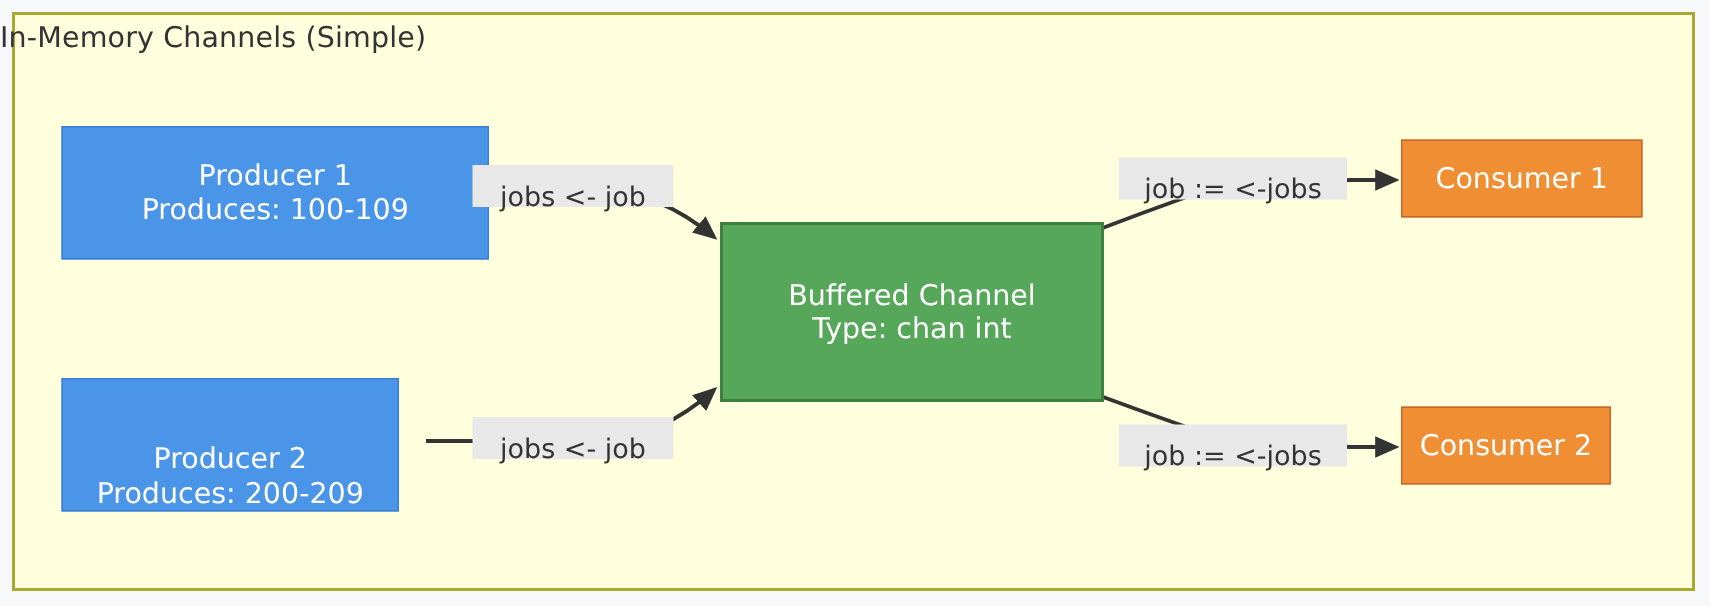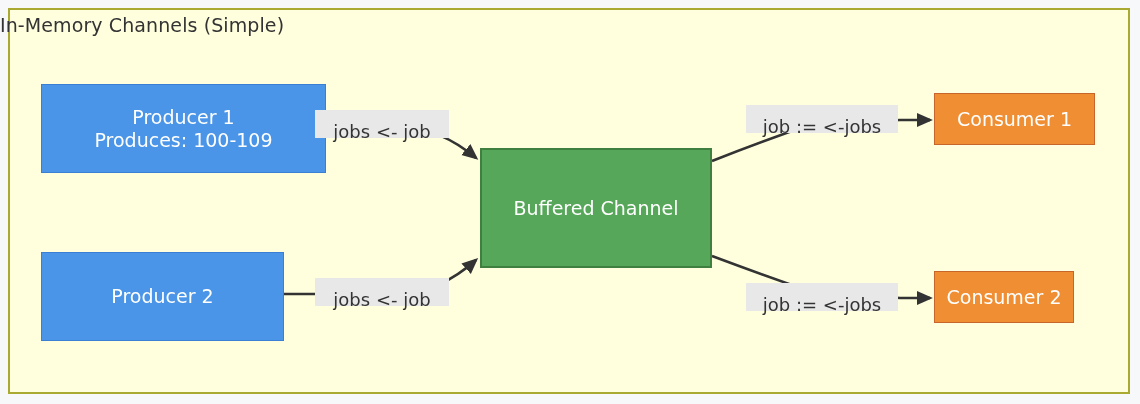--- a/index.html
+++ b/index.html
@@ -111,26 +111,28 @@
     <path d="M 712 161 Q 760 142 812 124 L 900 120 L 930 120" fill="none" stroke="#333333" stroke-width="2.6" marker-end="url(#arrow)"></path>
 
     <path d="M 712 256 Q 760 274 812 292 L 900 298 L 930 298" fill="none" stroke="#333333" stroke-width="2.6" marker-end="url(#arrow)"></path>
   </svg>
 
   <div class="node producer" style="left:41px; top:84px; width:285px; height:89px;">
     <span class="node-line">Producer 1</span>
     <span class="node-line">Produces: 100-109</span>
   </div>
 
-  <div class="node producer" style="left:41px; top:252px; width:243px; height:89px;">
+  <div class="node producer" style="left:41px; top:252px; width:225px; height:89px;justify-content:flex-end;">
     <span class="node-line">Producer 2</span>
+    <span class="node-line">Produces: 200-209</span>
   </div>
 
-  <div class="node channel" style="left:480px; top:148px; width:232px; height:120px;">
+  <div class="node channel" style="left:480px; top:148px; width:256px; height:120px;">
     <span class="node-line">Buffered Channel</span>
+    <span class="node-line">Type: chan int</span>
   </div>
 
   <div class="node consumer" style="left:934px; top:93px; width:161px; height:52px;">
     <span class="node-line">Consumer 1</span>
   </div>
 
   <div class="node consumer" style="left:934px; top:271px; width:140px; height:52px;">
     <span class="node-line">Consumer 2</span>
   </div>
 

